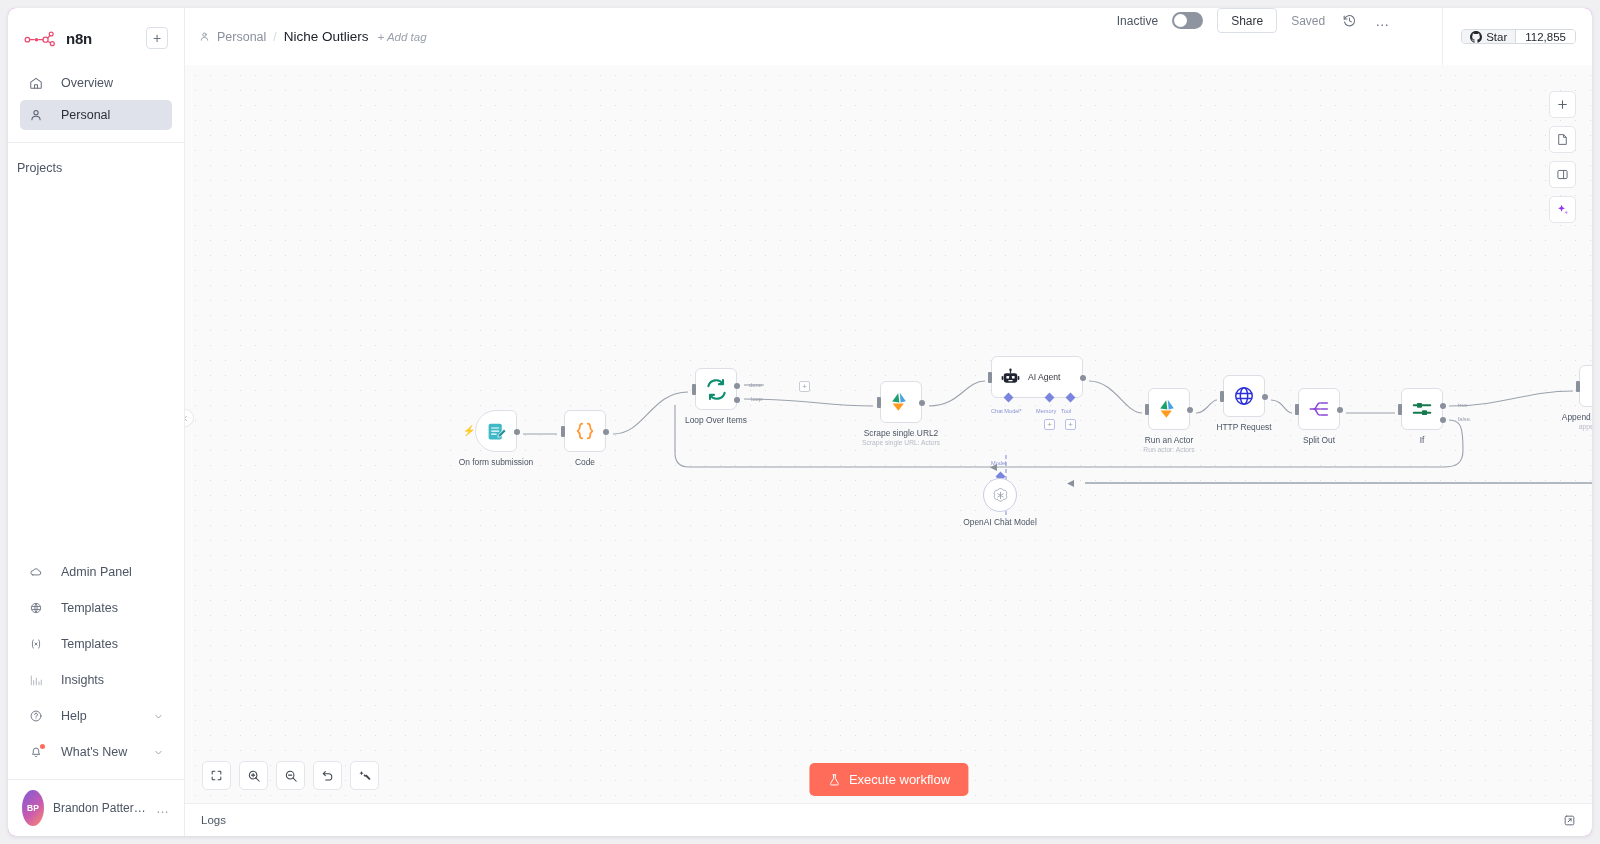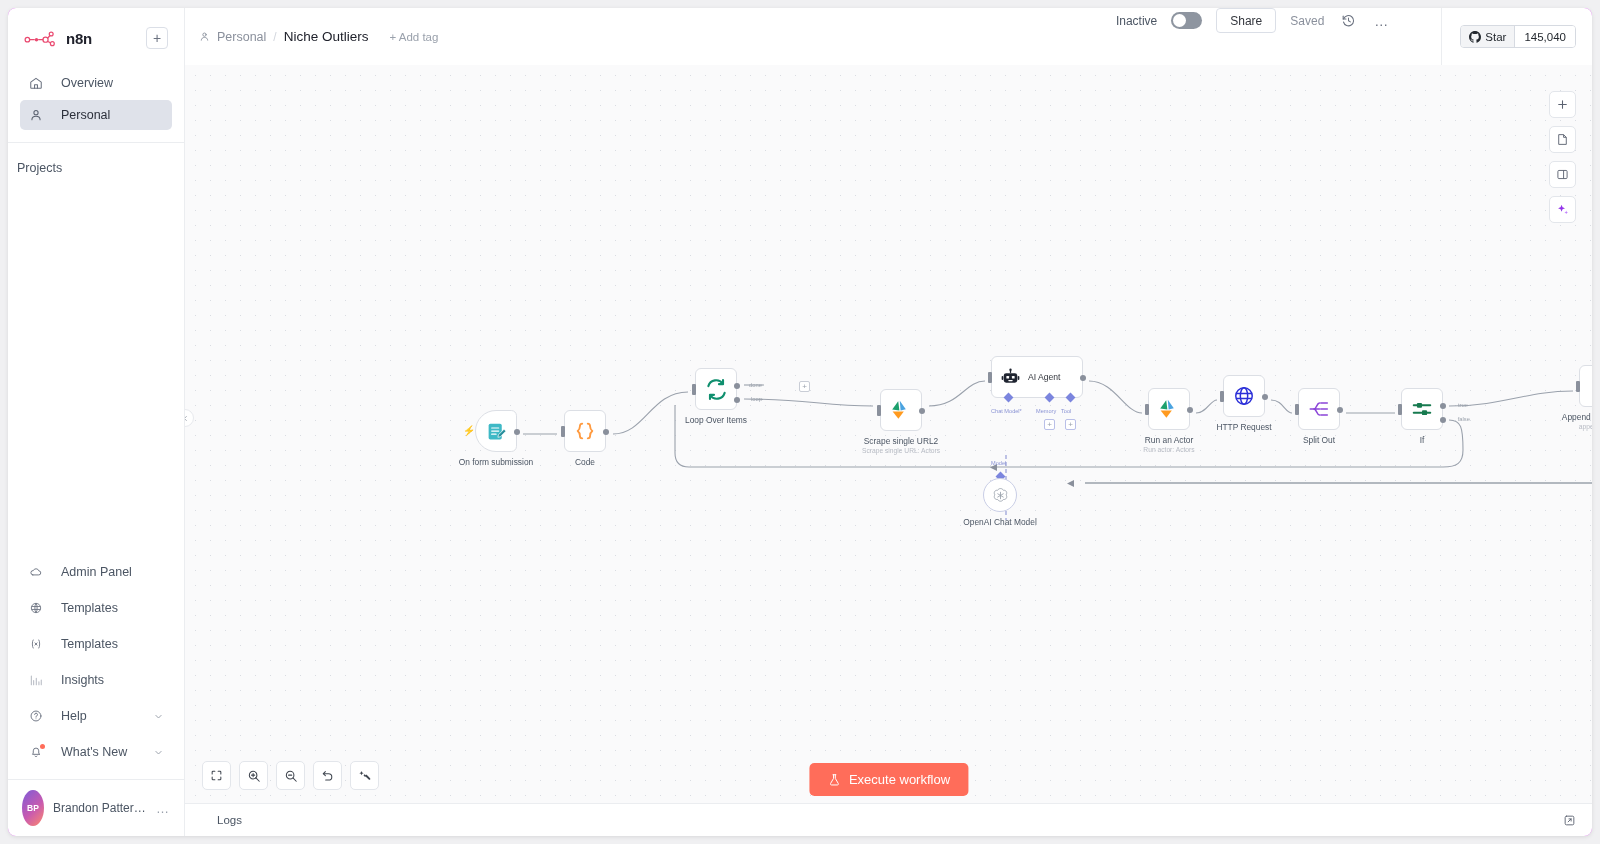--- a/index.html
+++ b/index.html
@@ -90,21 +90,21 @@
   .topbar {
     height: 57px; flex: 0 0 57px; background: #fff;
     display: flex; align-items: center; padding: 0 0 0 14px;
     position: relative; z-index: 30;
   }
   .bc { display: flex; align-items: center; gap: 7px; }
   .bc-person-ico { width: 11px; height: 11px; color: #8a909c; display:flex; }
   .bc-home { font-size: 12.5px; color: #8a909c; cursor: pointer; }
   .bc-sep { color: #d3d7de; font-size: 12px; }
   .bc-title { font-size: 13.5px; color: #20222c; font-weight: 400; cursor: pointer; }
-  .bc-addtag { font-size: 11.5px; color: #9aa1ac; margin-left: 14px; cursor: pointer; }
+  .bc-addtag { font-size: 11.5px; color: #9aa1ac; margin-left: 2px; cursor: pointer; font-style: italic; }
 
   .top-right { margin-left: auto; display: flex; align-items: flex-start; height: 100%; gap: 32px; }
   .tr-group { display: flex; align-items: center; gap: 14px; padding-right: 18px; }
   .tr-inactive { font-size: 12px; color: #4b5563; }
   .toggle {
     width: 31px; height: 17px; border-radius: 9px; background: #8e95a0;
     position: relative; cursor: pointer; flex: 0 0 31px;
   }
   .toggle .knob {
     position: absolute; left: 2px; top: 2px; width: 13px; height: 13px;
@@ -116,21 +116,21 @@
     display: flex; align-items: center;
   }
   .tr-saved { font-size: 12px; color: #8a909c; }
   .tr-icobtn { width: 20px; height: 20px; display: flex; align-items: center; justify-content: center; color: #6b7280; cursor: pointer; }
   .tr-dots { font-size: 14px; color: #6b7280; letter-spacing: 1px; cursor: pointer; padding: 0 2px; }
   .gh-wrap {
     display: flex; align-items: center; height: 100%;
     border-left: 1px solid #ebedf0; padding: 0 16px 0 18px;
   }
   .gh-btn {
-    display: flex; align-items: stretch; height: 23px;
+    display: flex; align-items: stretch; height: 15px;
     border: 1px solid #d6dae1; border-radius: 4px; overflow: hidden;
     font-size: 11.5px; cursor: pointer;
   }
   .gh-star { display: flex; align-items: center; gap: 4px; padding: 0 8px; background: #f3f4f6; color: #24292f; }
   .gh-count { display: flex; align-items: center; padding: 0 9px; background: #fff; color: #24292f; border-left: 1px solid #d6dae1; }
 
   
   .canvas-area { flex: 1 1 auto; position: relative; overflow: hidden; }
   .canvas {
     position: absolute; inset: 0;
@@ -248,21 +248,21 @@
     height: 33px; padding: 0 18px; font-size: 13px; cursor: pointer;
     display: flex; align-items: center; gap: 8px;
     font-family: "Liberation Sans", sans-serif;
   }
   .logsbar {
     height: 33px; flex: 0 0 33px; background: #fff;
     border-top: 1px solid #ebedf0;
     display: flex; align-items: center; padding: 0 16px;
     position: relative; z-index: 30;
   }
-  .logs-label { font-size: 11.5px; color: #4b5563; cursor: pointer; margin-left: 16px; }
+  .logs-label { font-size: 11.5px; color: #4b5563; cursor: pointer; }
   .logs-expand { margin-left: auto; color: #5b6270; cursor: pointer; display:flex; }
   svg { display: block; }
 </style>
 </head>
 <body>
 
 <div id="app">
 
   <aside class="sidebar">
     <div class="sb-top">
@@ -422,21 +422,21 @@
         <div class="gh-wrap">
           <span class="gh-btn">
             <span class="gh-star">
               <span>
                 <svg width="12" height="12" viewBox="0 0 16 16" fill="#24292f">
                     <path d="M8 0C3.58 0 0 3.58 0 8c0 3.54 2.29 6.53 5.47 7.59.4.07.55-.17.55-.38 0-.19-.01-.82-.01-1.49-2.01.37-2.53-.49-2.69-.94-.09-.23-.48-.94-.82-1.13-.28-.15-.68-.52-.01-.53.63-.01 1.08.58 1.23.82.72 1.21 1.87.87 2.33.66.07-.52.28-.87.51-1.07-1.78-.2-3.64-.89-3.64-3.95 0-.87.31-1.59.82-2.15-.08-.2-.36-1.02.08-2.12 0 0 .67-.21 2.2.82a7.4 7.4 0 0 1 2-.27c.68 0 1.36.09 2 .27 1.53-1.04 2.2-.82 2.2-.82.44 1.1.16 1.92.08 2.12.51.56.82 1.27.82 2.15 0 3.07-1.87 3.75-3.65 3.95.29.25.54.73.54 1.48 0 1.07-.01 1.93-.01 2.2 0 .21.15.46.55.38A8.01 8.01 0 0 0 16 8c0-4.42-3.58-8-8-8z"></path>
                   </svg>
               </span>
               <span>Star</span>
             </span>
-            <span class="gh-count">145,040</span>
+            <span class="gh-count">112,855</span>
           </span>
         </div>
       </div>
     </header>
 
     <div class="canvas-area">
       <div class="canvas">
 
         <div class="collapse-handle">
           <svg width="7" height="7" viewBox="0 0 24 24" fill="none" stroke="#9aa1ac" stroke-width="3" stroke-linecap="round">
@@ -531,21 +531,21 @@
             <span class="port-in" style="left:-4px; top:15px;"></span>
             <span class="port" style="right:-4px; top:14px;"></span>
             <span class="port-label" style="right:-26px; top:13px;">done</span>
             <span class="port" style="right:-4px; top:28px;"></span>
             <span class="port-label" style="right:-26px; top:27px;">loop</span>
             <span class="add-sq" style="right:-74px; top:12px;">+</span>
           </div>
           <span class="node-label">Loop Over Items</span>
         </div>
 
-        <div class="node" style="left:695px; top:316px;margin-top:8px;">
+        <div class="node" style="left:695px; top:316px;">
           <div class="node-box">
             <span>
               <svg width="24" height="24" viewBox="0 0 24 24">
                 <path d="M3.2 11.5L9.2 3.2 10.4 12.6z" fill="#1ca06d"></path>
                 <path d="M10.8 2.8L16.8 11.2 11.6 12.4z" fill="#4aa3e0"></path>
                 <path d="M3.6 13.4L14.8 13.4 9.4 20.8z" fill="#ff9a1f"></path>
               </svg>
             </span>
             <span class="port-in" style="left:-4px; top:15px;"></span>
             <span class="port" style="right:-4px; top:18px;"></span>

